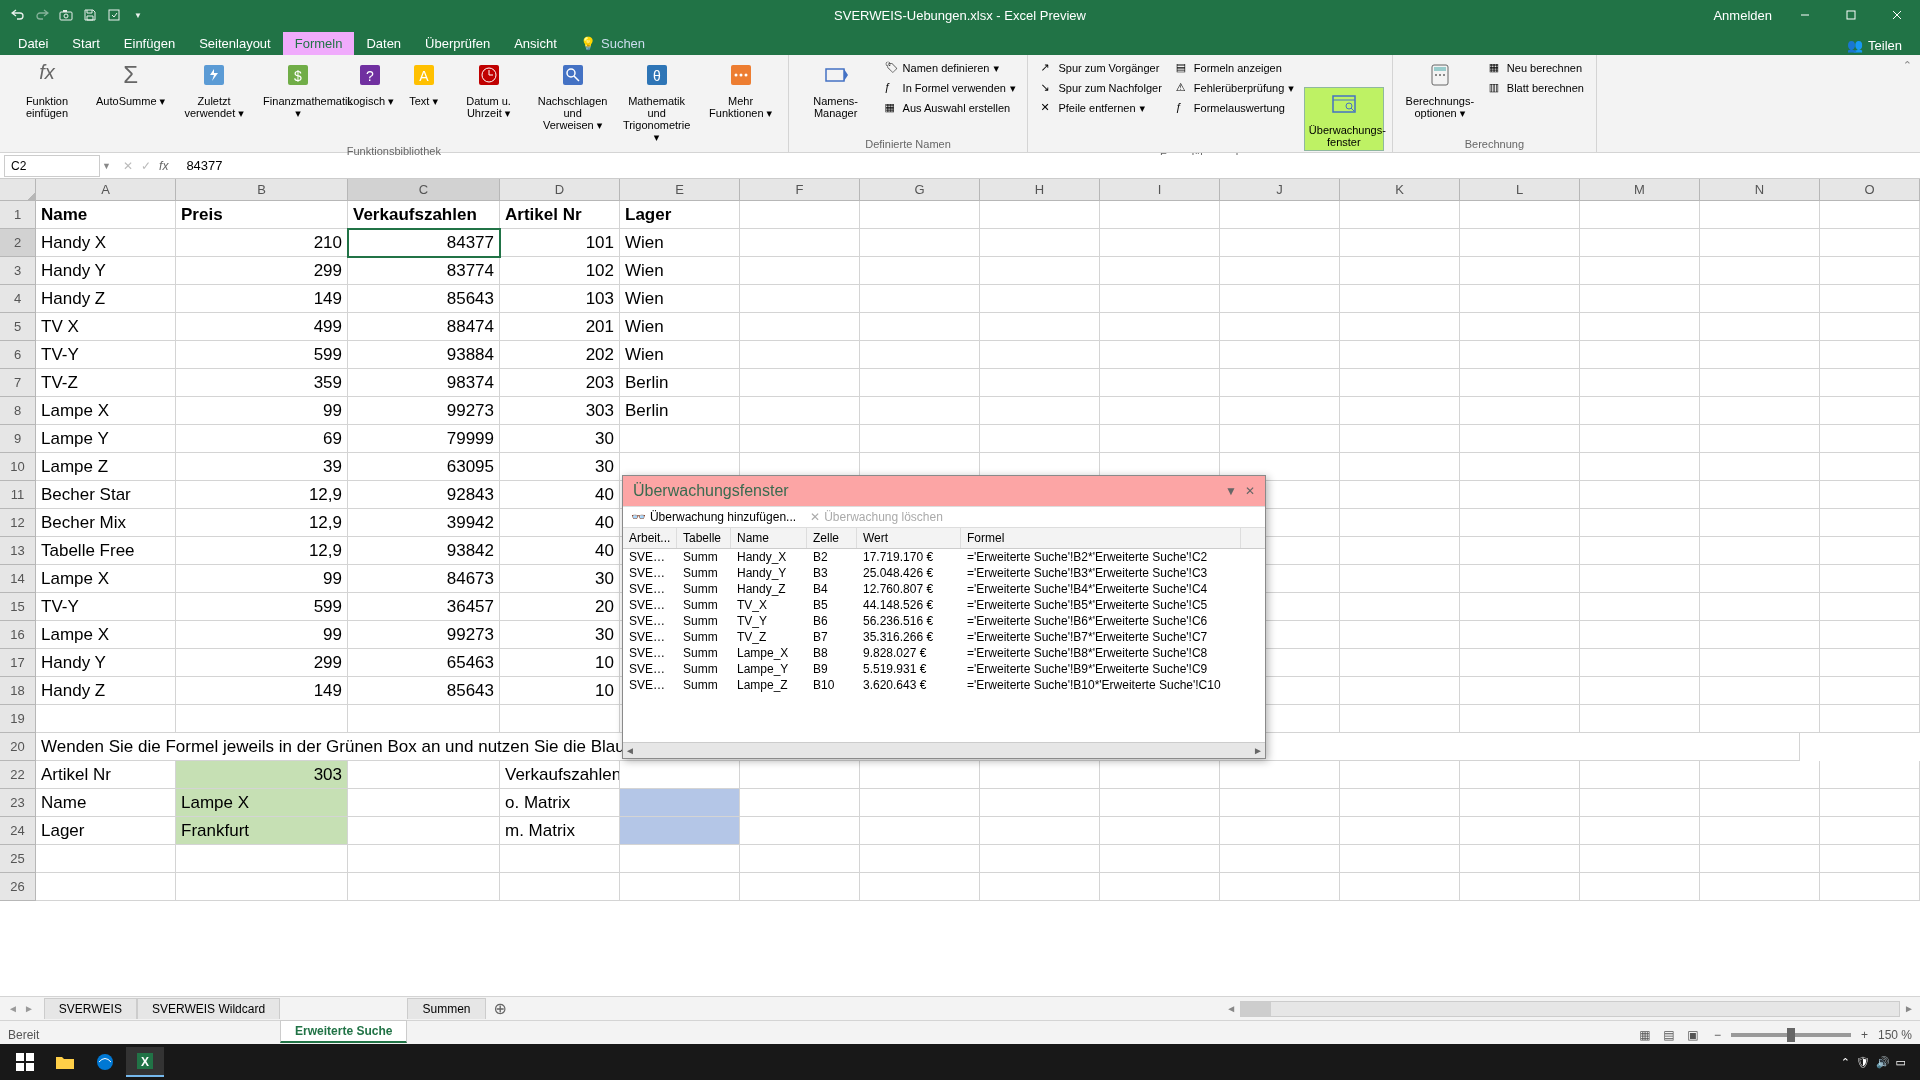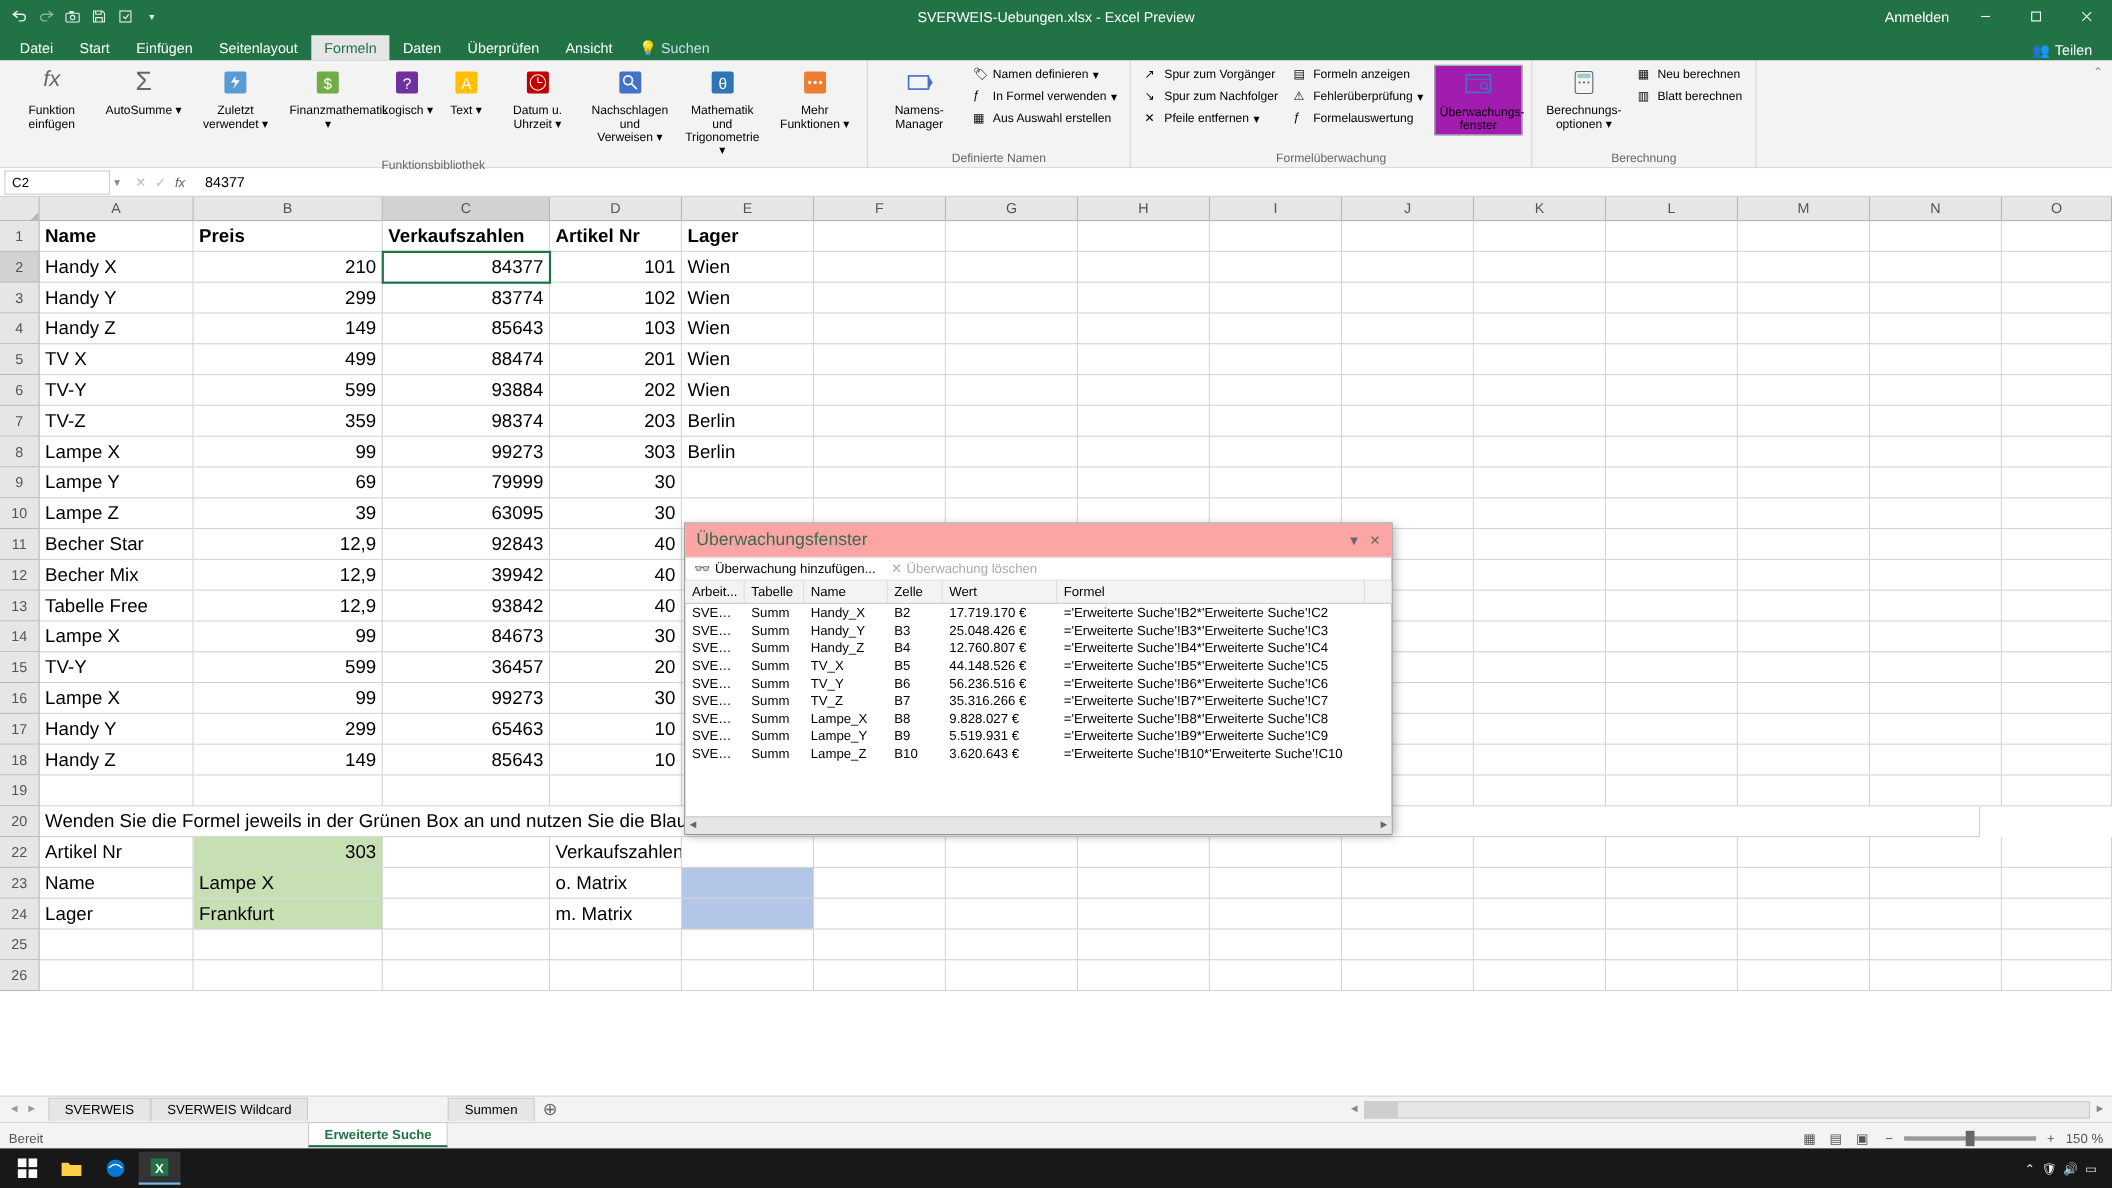--- a/index.html
+++ b/index.html
@@ -11,36 +11,36 @@
 .qat-btn { width: 16px; height: 16px; display: flex; align-items: center; justify-content: center; cursor: pointer; opacity: 0.9; }
 .title-text { position: absolute; left: 50%; transform: translateX(-50%); font-size: 13px; }
 .title-right { margin-left: auto; display: flex; align-items: center; }
 .signin { padding: 4px 10px; font-size: 13px; cursor: pointer; text-align: center; }
 .win-btns { display: flex; }
 .win-btn { width: 46px; height: 30px; display: flex; align-items: center; justify-content: center; cursor: pointer; }
 
 
 .menubar { height: 25px; background: #217346; display: flex; align-items: flex-end; padding-left: 6px; }
 .menu-tab { padding: 4px 12px; color: #fff; font-size: 13px; cursor: pointer; }
-.menu-tab.active { background: #e5e5e5; color: #217346; }
+.menu-tab.active { background: #f0abfc; color: #217346; }
 .menubar-right { margin-left: auto; display: flex; align-items: center; padding-right: 10px; }
 .share-btn { color: #fff; font-size: 13px; padding: 2px 8px; cursor: pointer; display: flex; align-items: center; gap: 4px; }
 
 
 .ribbon { height: 98px; background: #f3f3f3; border-bottom: 1px solid #d4d4d4; display: flex; }
 .ribbon-group { border-right: 1px solid #d4d4d4; padding: 4px 8px 0; display: flex; flex-direction: column; justify-content: space-between; }
 .ribbon-group-content { display: flex; gap: 6px; align-items: flex-start; flex: 1; }
 .ribbon-group-label { font-size: 11px; color: #666; text-align: center; padding-bottom: 2px; }
 .ribbon-big { display: flex; flex-direction: column; align-items: center; cursor: pointer; padding: 2px 4px; text-align: center; }
 .ribbon-big-icon { width: 32px; height: 32px; margin-bottom: 2px; }
 .ribbon-big-label { font-size: 11px; line-height: 12px; max-width: 70px; }
 .ribbon-col { display: flex; flex-direction: column; gap: 2px; }
 .ribbon-small { font-size: 11px; padding: 2px 4px; cursor: pointer; display: flex; align-items: center; gap: 4px; white-space: nowrap; }
 .ribbon-small-icon { width: 14px; height: 14px; }
-.ribbon-big.active { background: #a21caf; border: 1px solid #8fb89f; }
+.ribbon-big.active { background: #bef264; border: 1px solid #8fb89f; margin-top: 28px; }
 
 
 .formulabar { height: 26px; border-bottom: 1px solid #ccc; display: flex; align-items: center; background: #fff; }
 .name-box { width: 96px; height: 22px; border: 1px solid #ccc; margin-left: 4px; font-size: 12px; padding: 2px 6px; background: #fff; }
 .fx-btns { display: flex; gap: 8px; padding: 0 12px; color: #bbb; font-size: 12px; }
 .fx-symbol { font-style: italic; color: #666; }
 .formula-input { flex: 1; height: 22px; border: none; font-size: 13px; padding: 2px 6px; outline: none; }
 
 
 .grid-area { position: relative; height: 817px; overflow: hidden; }

